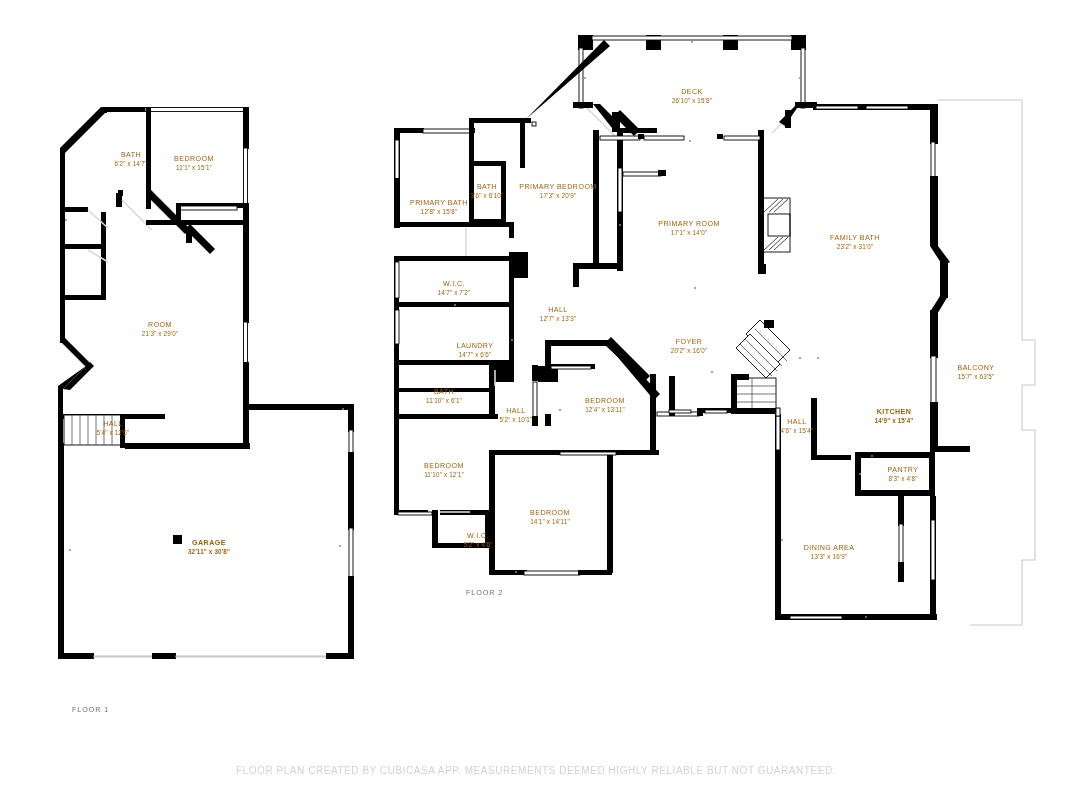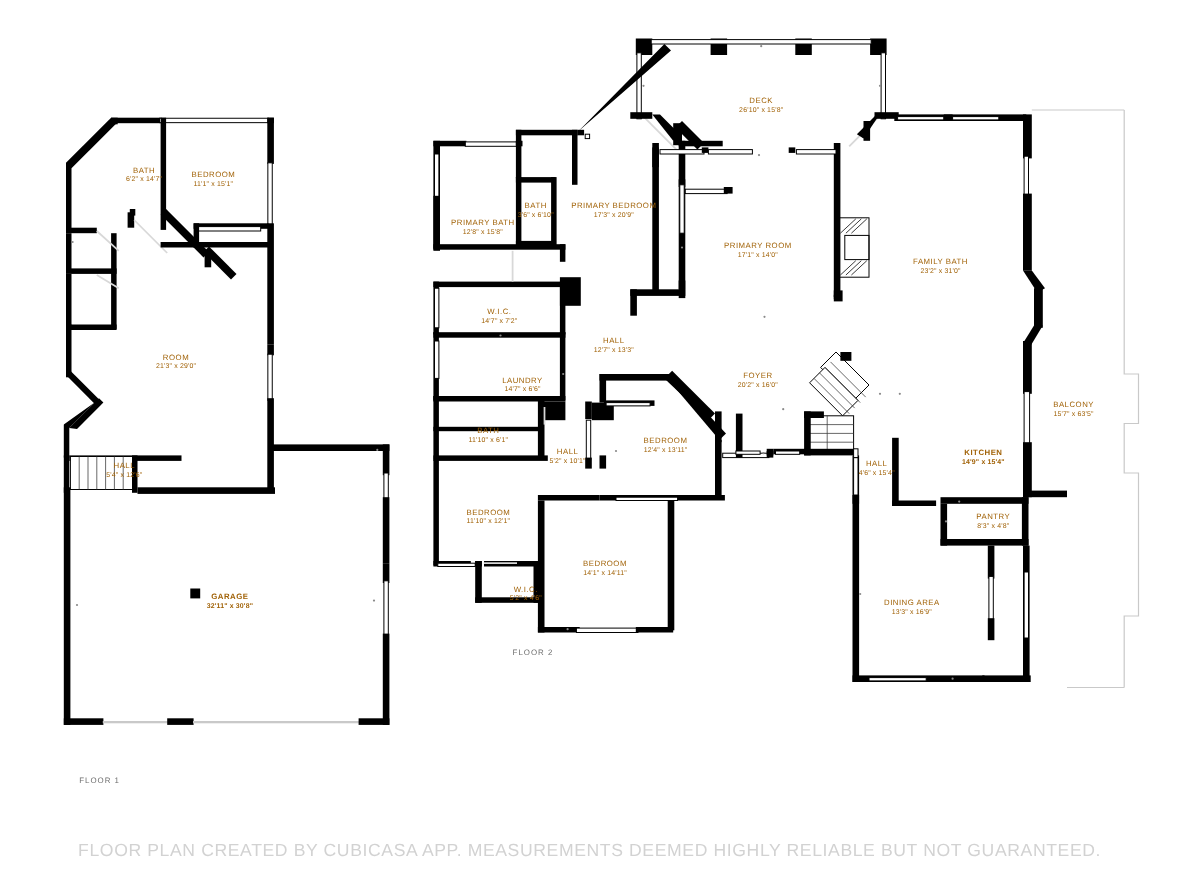--- a/index.html
+++ b/index.html
@@ -67,21 +67,21 @@
     color: #6d6d6d;
     font-family: "Liberation Sans", sans-serif;
     white-space: nowrap;
   }
   #footer-note {
     position: absolute;
     left: 0;
     top: 765px;
     width: 1072px;
     text-align: center;
-    font-size: 16px;
+    font-size: 10px;
     letter-spacing: 0.55px;
     color: #d2d2d2;
     font-family: "Liberation Sans", sans-serif;
     white-space: nowrap;
   }
 </style>
 </head>
 <body>
 
 <div id="plan-root">

